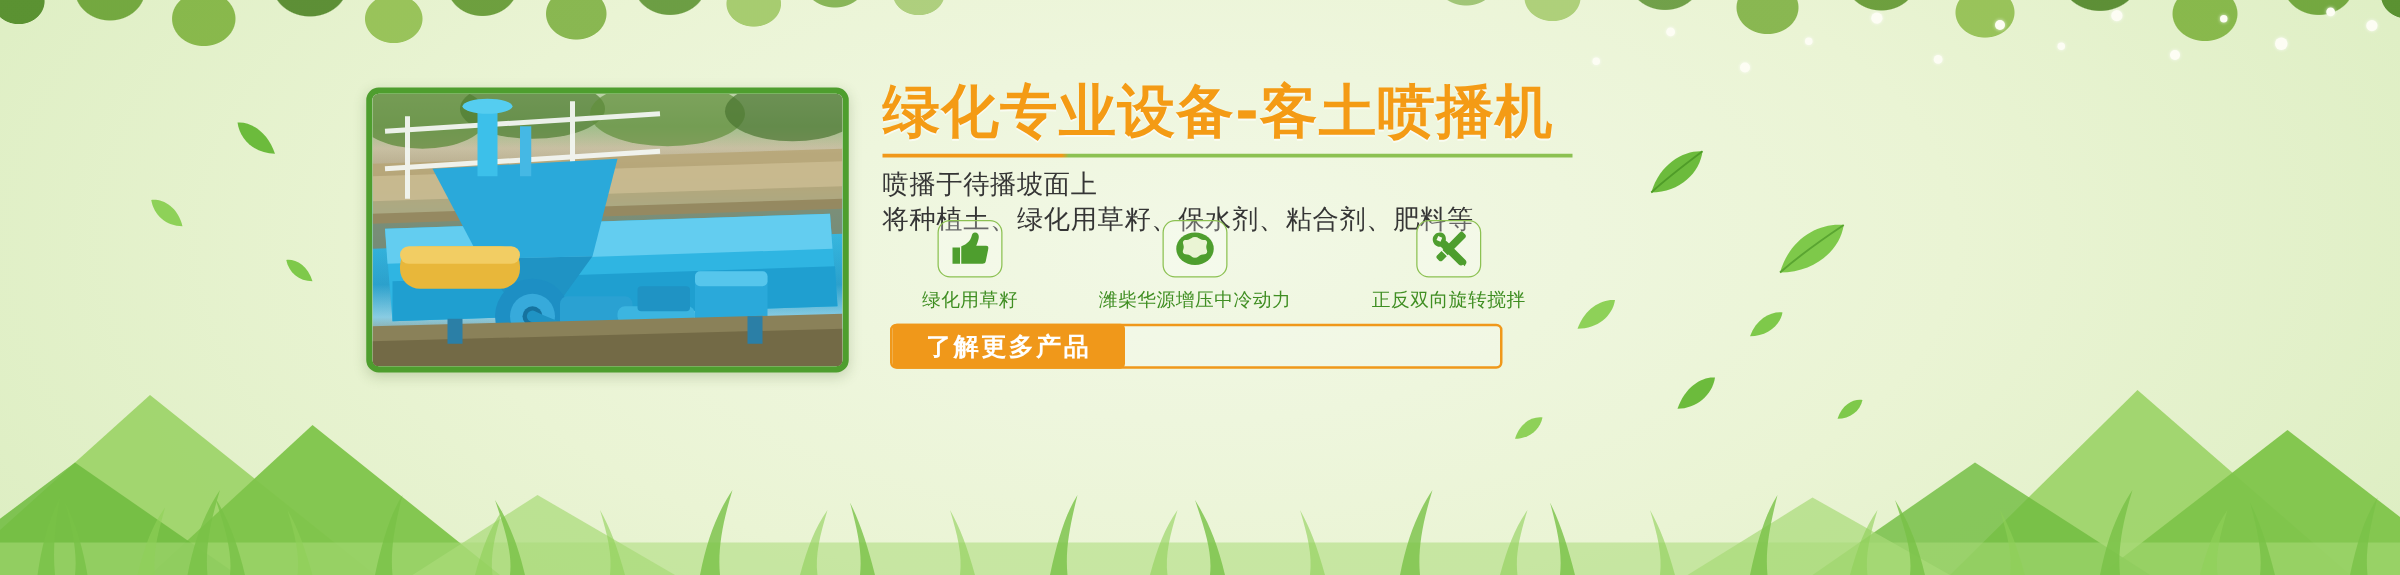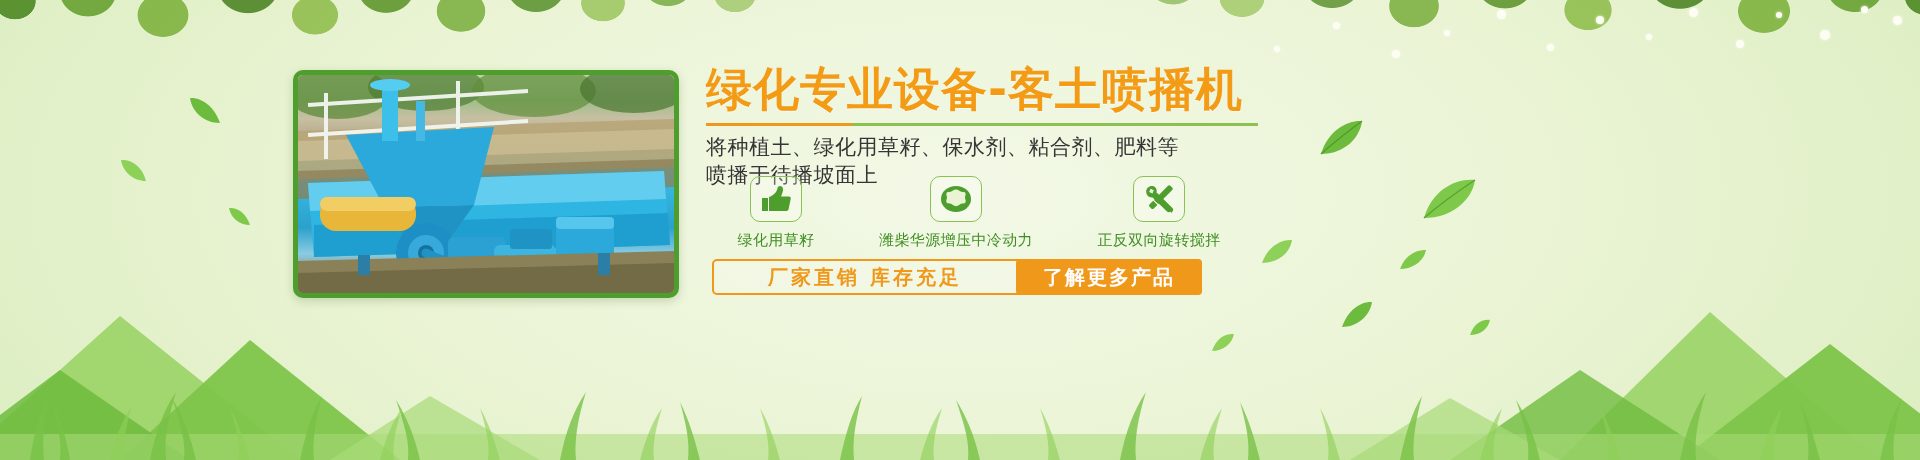--- a/index.html
+++ b/index.html
@@ -329,22 +329,22 @@
         <rect x="60" y="180" width="12" height="20" fill="#2b7fa6"></rect>
         <rect x="300" y="178" width="12" height="22" fill="#2b7fa6"></rect>
       </svg>
     </div>
   </div>
 
   <div id="content">
     <div id="title">绿化专业设备-客土喷播机</div>
     <div id="divider"></div>
     <div id="subtitle">
+      <div>喷播于待播坡面上</div>
       <div>将种植土、绿化用草籽、保水剂、粘合剂、肥料等</div>
-      <div>喷播于待播坡面上</div>
     </div>
   </div>
 
   <div id="features">
 
     <div class="feature" style="width:140px;">
       <div class="feature-icon">
         <svg width="30" height="28" viewBox="0 0 30 28">
           <path d="M1 13 h6 v13 H1 z" fill="#4e9e2e"></path>
           <path d="M8 12 C8 12 12 11 15 7 C17 4 16 1 19 1 C22 1 23 4 21 9 C20.4 10.6 20 11.6 20 11.6 L28 11.6 C29.2 11.6 30 12.6 29.7 13.8 L27.6 24 C27.3 25.4 26.2 26 25 26 L8 26 Z" fill="#4e9e2e"></path>
@@ -374,17 +374,16 @@
             <path d="M9.2 16.7 L13.4 20.9 L9.8 24.5 C9.1 25.2 8 25.2 7.3 24.5 L5.6 22.8 C4.9 22.1 4.9 21 5.6 20.3 Z"></path>
           </g>
         </svg>
       </div>
       <div class="feature-label">正反双向旋转搅拌</div>
     </div>
 
   </div>
 
   <div id="cta">
-    <div id="cta-text">厂家直销  库存充足</div>
     <div id="cta-button">了解更多产品</div>
   </div>
 
 </div>
 
 </body></html>

